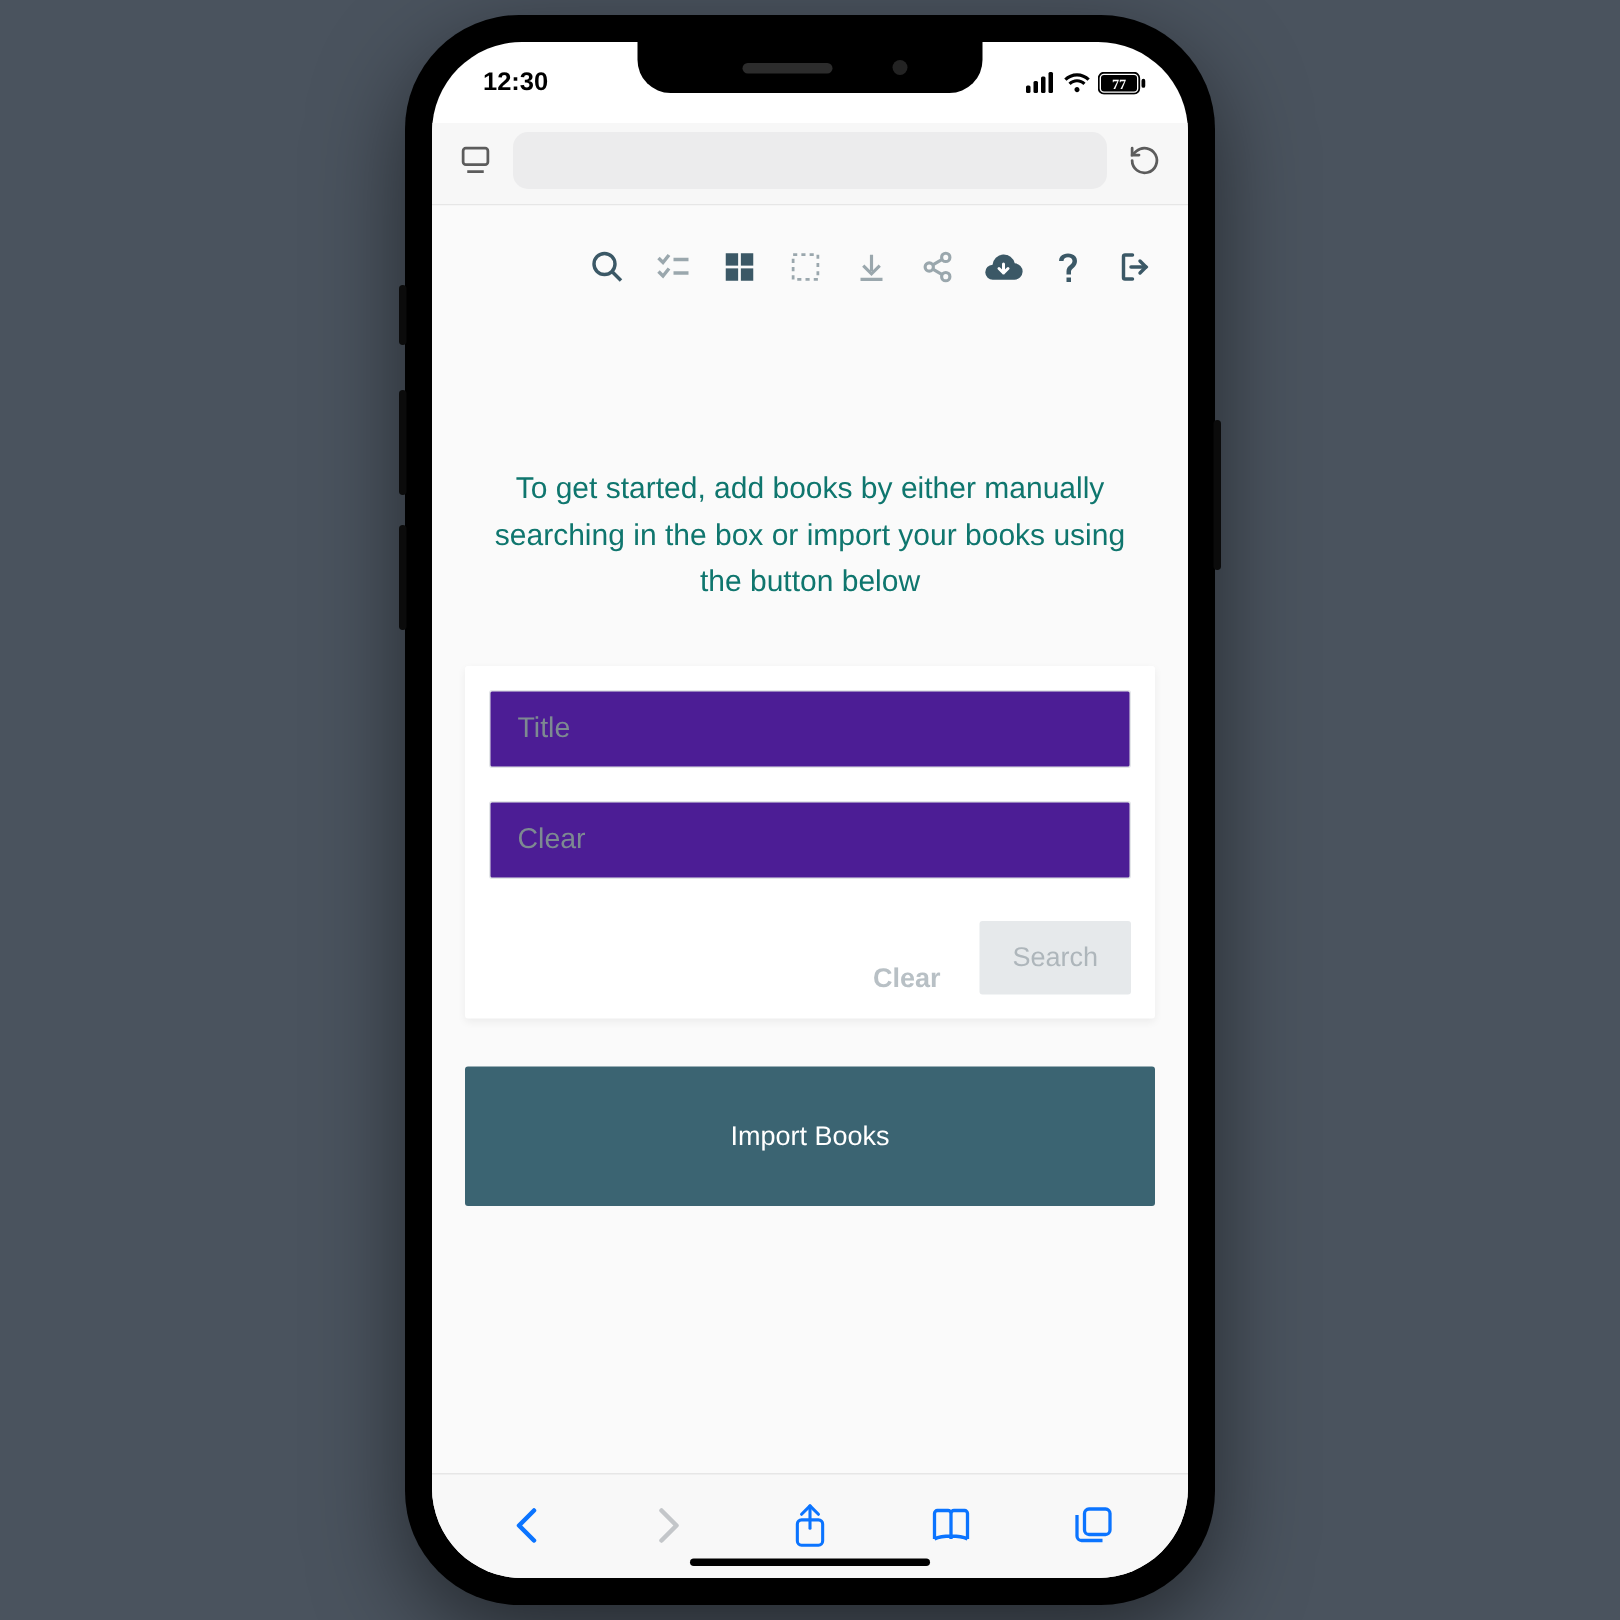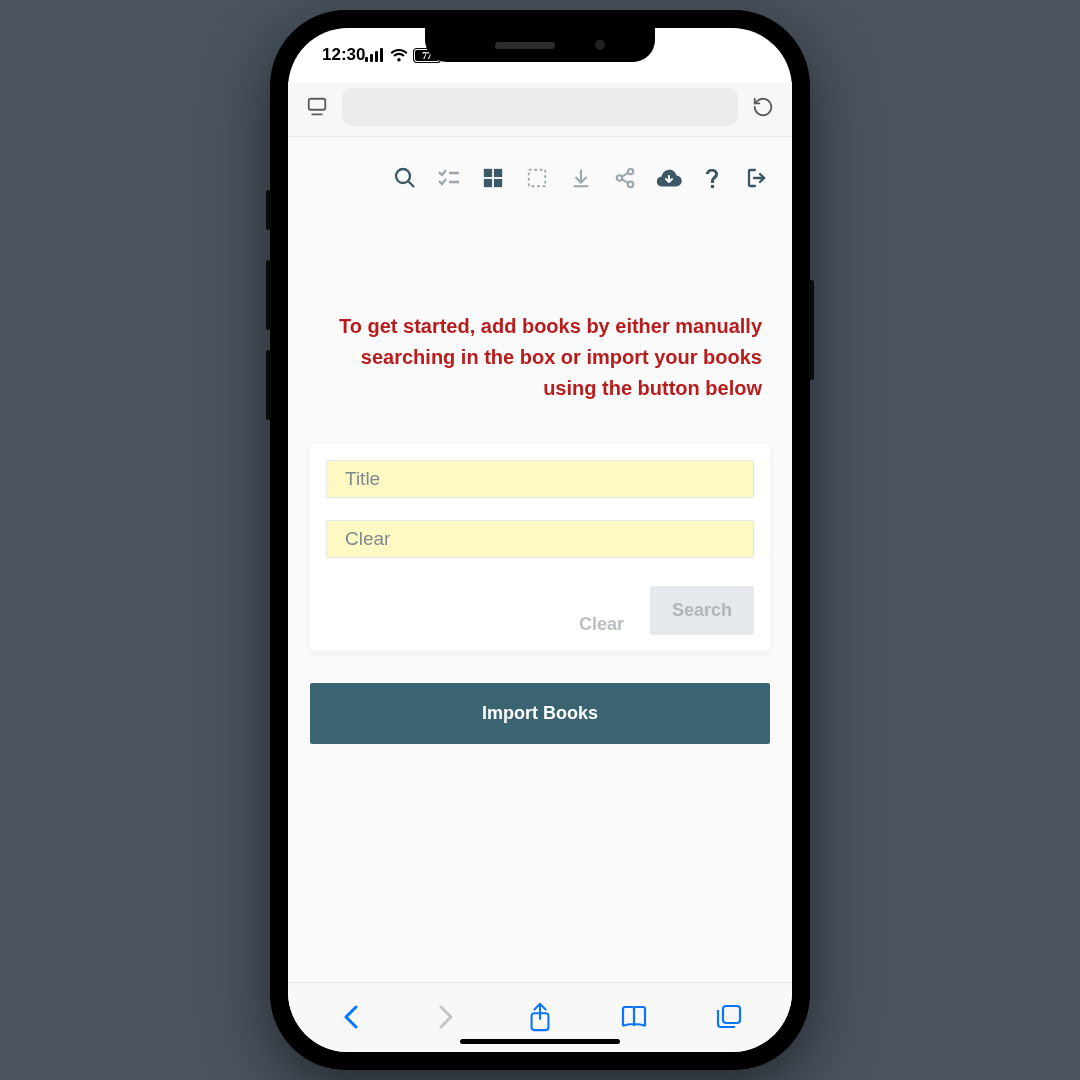--- a/index.html
+++ b/index.html
@@ -56,20 +56,21 @@
     align-items: center;
     justify-content: center;
     gap: 40px;
   }
   .speaker { width: 60px; height: 7px; background: #2c2c2c; border-radius: 4px; margin-left: 20px;}
   .camera { width: 10px; height: 10px; background: #232323; border-radius: 50%; }
   .status-bar {
     height: 54px;
     display: flex;
     align-items: center;
+    justify-content: space-between;
     padding: 0 28px 0 34px;
     font-size: 17px;
     font-weight: 600;
     color: #000;
   }
   .status-right { display: flex; align-items: center; gap: 4px; }
   .status-right svg { display: block; }
 
   .browser-bar {
     display: flex;
@@ -109,44 +110,44 @@
   .toolbar .tb-icon {
     width: 26px;
     height: 26px;
     display: flex;
     align-items: center;
     justify-content: center;
     color: #3b5866;
   }
   .toolbar .muted { color: #9aa7ad; }
   .intro {
-    text-align: right;
-    font-weight: 700;
+    text-align: center;
+    font-weight: 400;
     font-size: 20px;
     line-height: 1.55;
-    color: #b91c1c;
+    color: #0f766e;
     padding: 110px 30px 40px;
   }
   .card {
     margin: 0 22px;
     background: #fff;
     box-shadow: 0 2px 6px rgba(0,0,0,0.06);
     padding: 16px;
     border-radius: 2px;
   }
   .field {
     width: 100%;
     border: 1px solid #e3e6e8;
     border-radius: 2px;
-    padding: 26px 18px 10px;
+    padding: 40px 18px 10px;
     position: relative;
     margin-bottom: 22px;
     font-size: 18px;
     color: #7d8a91;
-    background: #fef9c3;
+    background: #4c1d95;
   }
   .field-label {
     position: absolute;
     top: 50%;
     transform: translateY(-50%);
     left: 18px;
     color: #7d8a91;
     font-size: 19px;
   }
   .actions {
@@ -157,33 +158,33 @@
     padding-top: 6px;
   }
   .clear-btn {
     color: #b8c0c5;
     font-weight: 600;
     font-size: 18px;
   }
   .search-btn {
     background: #e6e9eb;
     color: #aeb6bb;
-    font-weight: 700;
+    font-weight: 400;
     font-size: 18px;
     padding: 14px 22px;
     border-radius: 2px;
   }
   .import-btn {
     margin: 32px 22px 0;
     background: #3b6472;
     color: #fff;
     text-align: center;
-    font-weight: 700;
+    font-weight: 400;
     font-size: 18px;
-    padding: 20px 0;
+    padding: 36px 0;
     border-radius: 2px;
   }
 
   .bottom-bar {
     height: 70px;
     border-top: 1px solid #e6e6e6;
     background: #f8f8f8;
     display: flex;
     align-items: center;
     justify-content: space-around;

